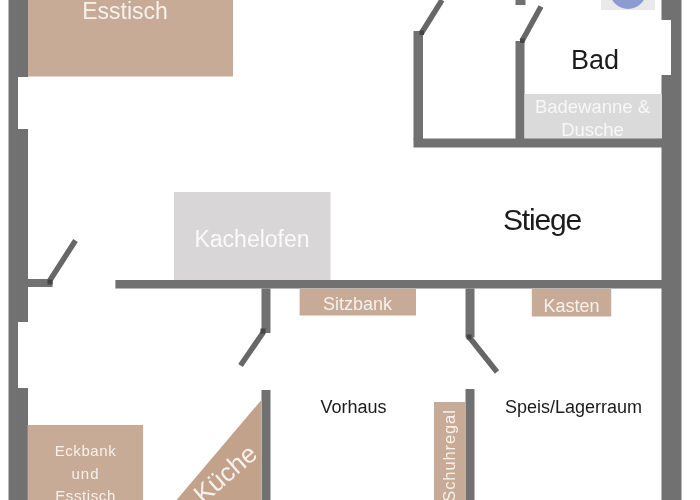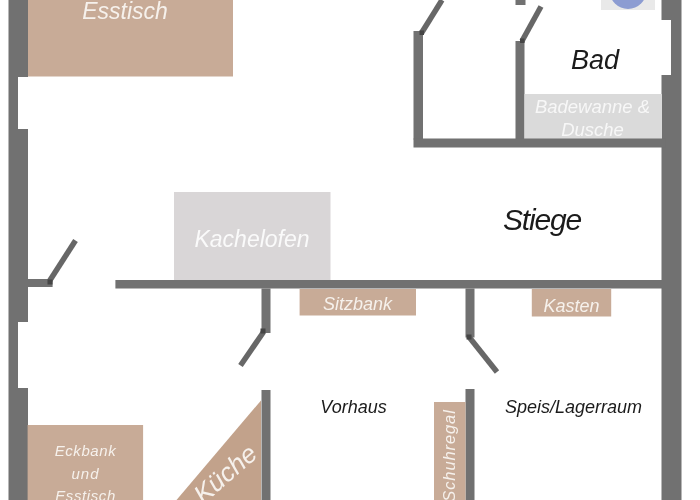--- a/index.html
+++ b/index.html
@@ -1,16 +1,16 @@
 <!DOCTYPE html>
 <html><head>
 <meta charset="utf-8">
 <style>
   html,body{margin:0;padding:0;background:#ffffff;}
-  #plan{width:700px;height:500px;position:relative;overflow:hidden;font-style:italic;}
+  #plan{width:700px;height:500px;position:relative;overflow:hidden;}
   svg{display:block;}
   text{font-family:"Liberation Sans", sans-serif;}
 </style>
 </head>
 <body>
 <div id="plan">
 <svg width="700" height="500" viewBox="0 0 700 500" xmlns="http://www.w3.org/2000/svg">
 
 <rect x="0" y="0" width="700" height="500" fill="#ffffff"></rect>
 

